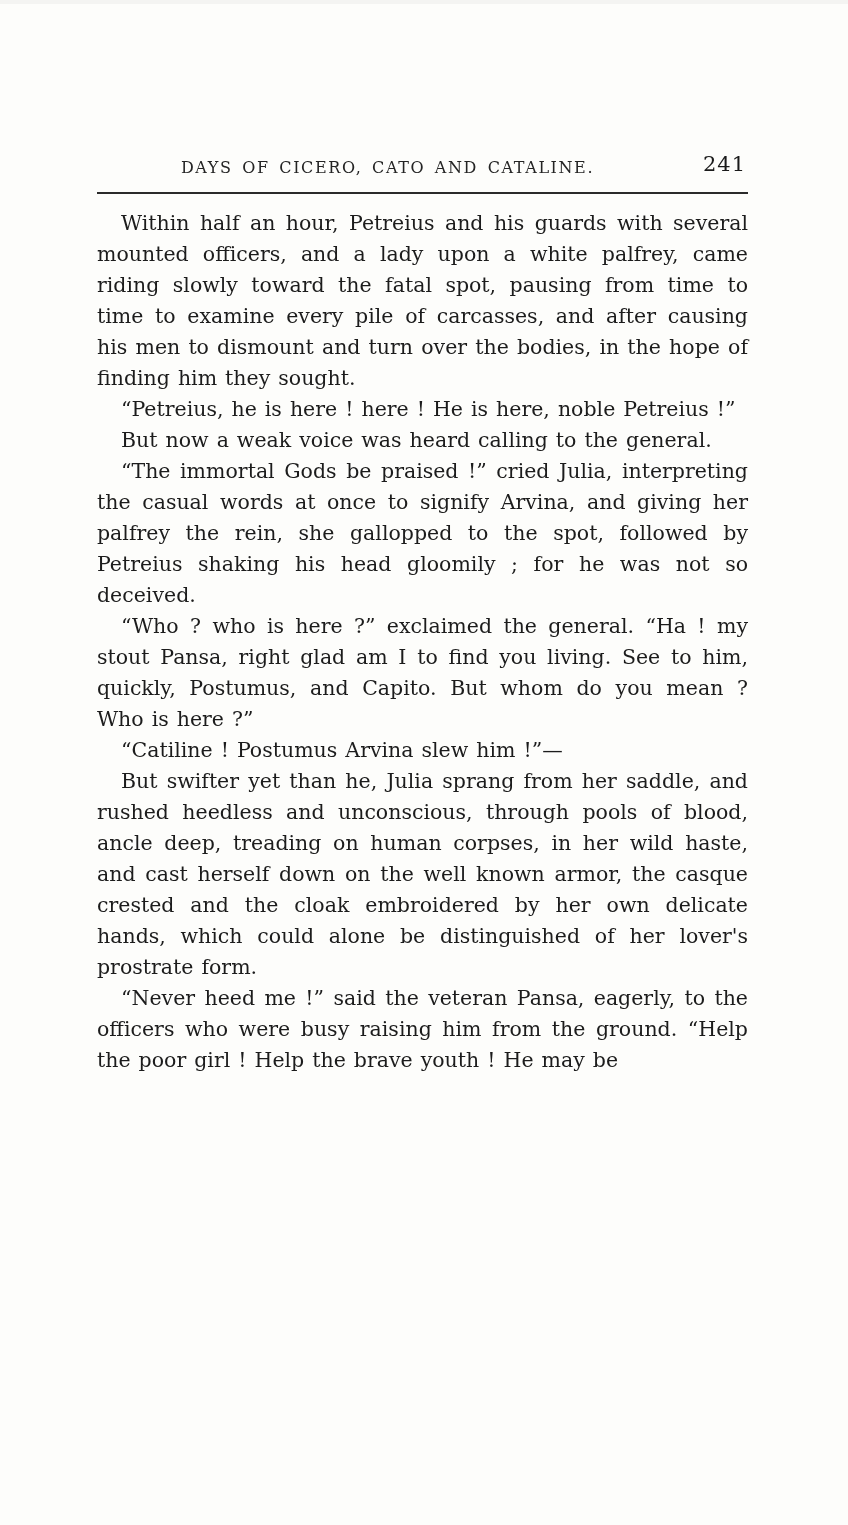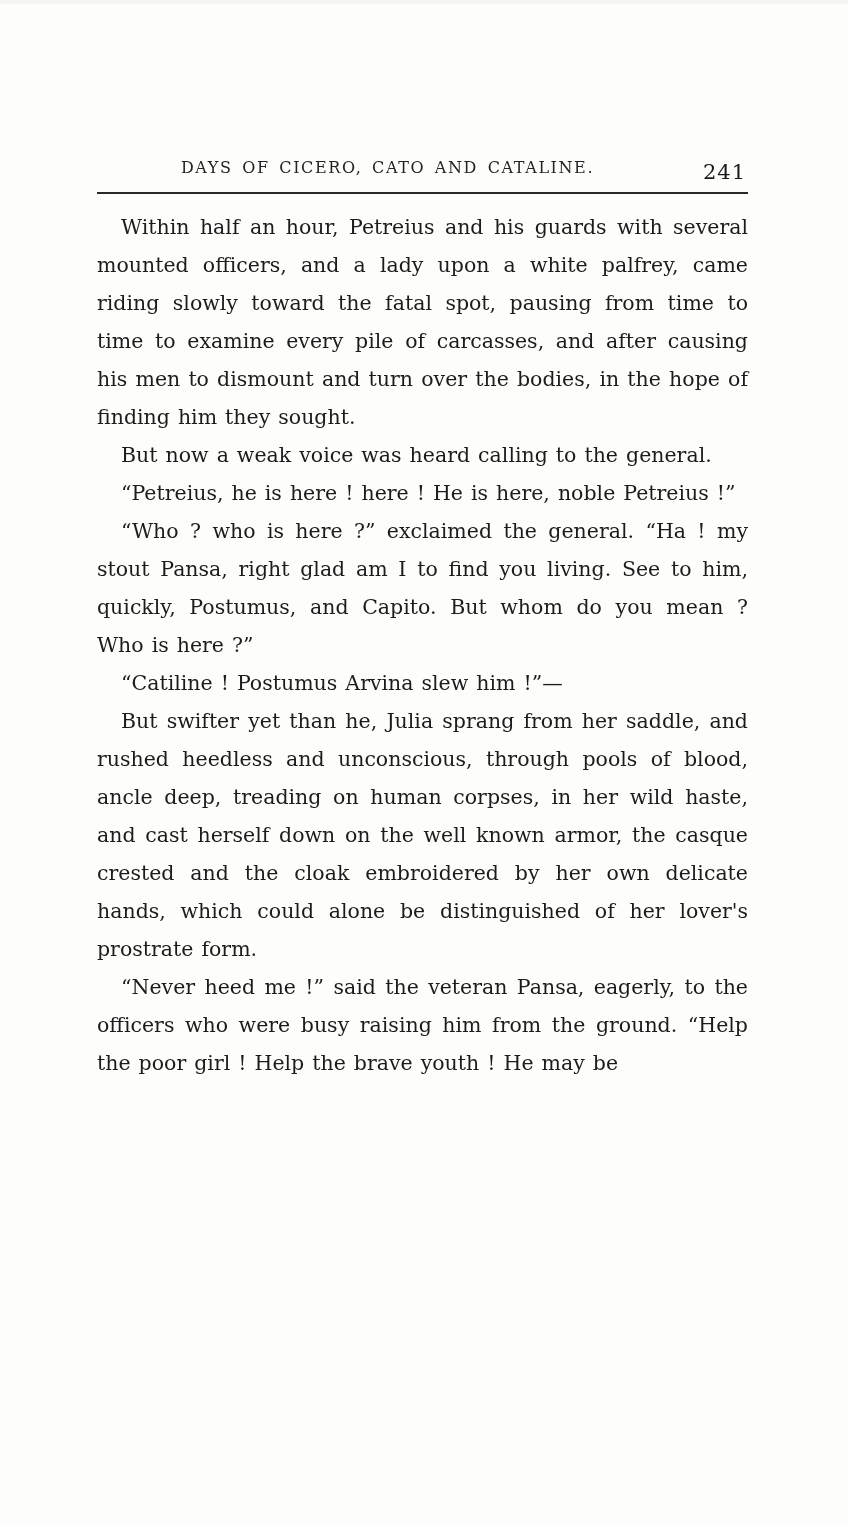--- a/index.html
+++ b/index.html
@@ -35,57 +35,58 @@
     top: 6px;
     font-size: 16px;
     letter-spacing: 1.6px;
     word-spacing: 3px;
     color: #242424;
     white-space: nowrap;
   }
   .page-number {
     position: absolute;
     right: 2px;
-    top: 8px;
+    top: 0;
     font-size: 21px;
     letter-spacing: 1px;
     color: #1a1a1a;
   }
   .header-rule {
     height: 0;
     border-top: 2.2px solid #2a2a2a;
     margin: 6px 0 14px 0;
   }
   .body-text p {
     margin: 0;
     text-align: justify;
     text-indent: 24px;
     font-size: 20.5px;
-    line-height: 38px;
+    line-height: 31px;
     word-spacing: 1.5px;
     color: #1c1c1c;
   }
 </style>
 </head>
 <body>
 
 <div class="page">
   <div class="content">
 
     <div class="running-header">
       <div class="running-title">DAYS OF CICERO, CATO AND CATALINE.</div>
       <div class="page-number">241</div>
     </div>
 
     <div class="header-rule"></div>
 
     <div class="body-text">
       <p>Within half an hour, Petreius and his guards with several mounted officers, and a lady upon a white palfrey, came riding slowly toward the fatal spot, pausing from time to time to examine every pile of carcasses, and after causing his men to dismount and turn over the bodies, in the hope of finding him they sought.</p>
+      <p>“Petreius, he is here ! here !  He is here, noble Petreius !”</p>
       <p>But now a weak voice was heard calling to the general.</p>
-      <p>“Petreius, he is here ! here !  He is here, noble Petreius !”</p>
+      <p>“The immortal Gods be praised !” cried Julia, interpreting the casual words at once to signify Arvina, and giving her palfrey the rein, she gallopped to the spot, followed by Petreius shaking his head gloomily ; for he was not so deceived.</p>
       <p>“Who ? who is here ?” exclaimed the general.  “Ha ! my stout Pansa, right glad am I to find you living.  See to him, quickly, Postumus, and Capito.  But whom do you mean ? Who is here ?”</p>
       <p>“Catiline !  Postumus Arvina slew him !”—</p>
       <p>But swifter yet than he, Julia sprang from her saddle, and rushed heedless and unconscious, through pools of blood, ancle deep, treading on human corpses, in her wild haste, and cast herself down on the well known armor, the casque crested and the cloak embroidered by her own delicate hands, which could alone be distinguished of her lover's prostrate form.</p>
       <p>“Never heed me !” said the veteran Pansa, eagerly, to the officers who were busy raising him from the ground. “Help the poor girl !  Help the brave youth !  He may be</p>
     </div>
 
   </div>
 </div>
 
 </body></html>

